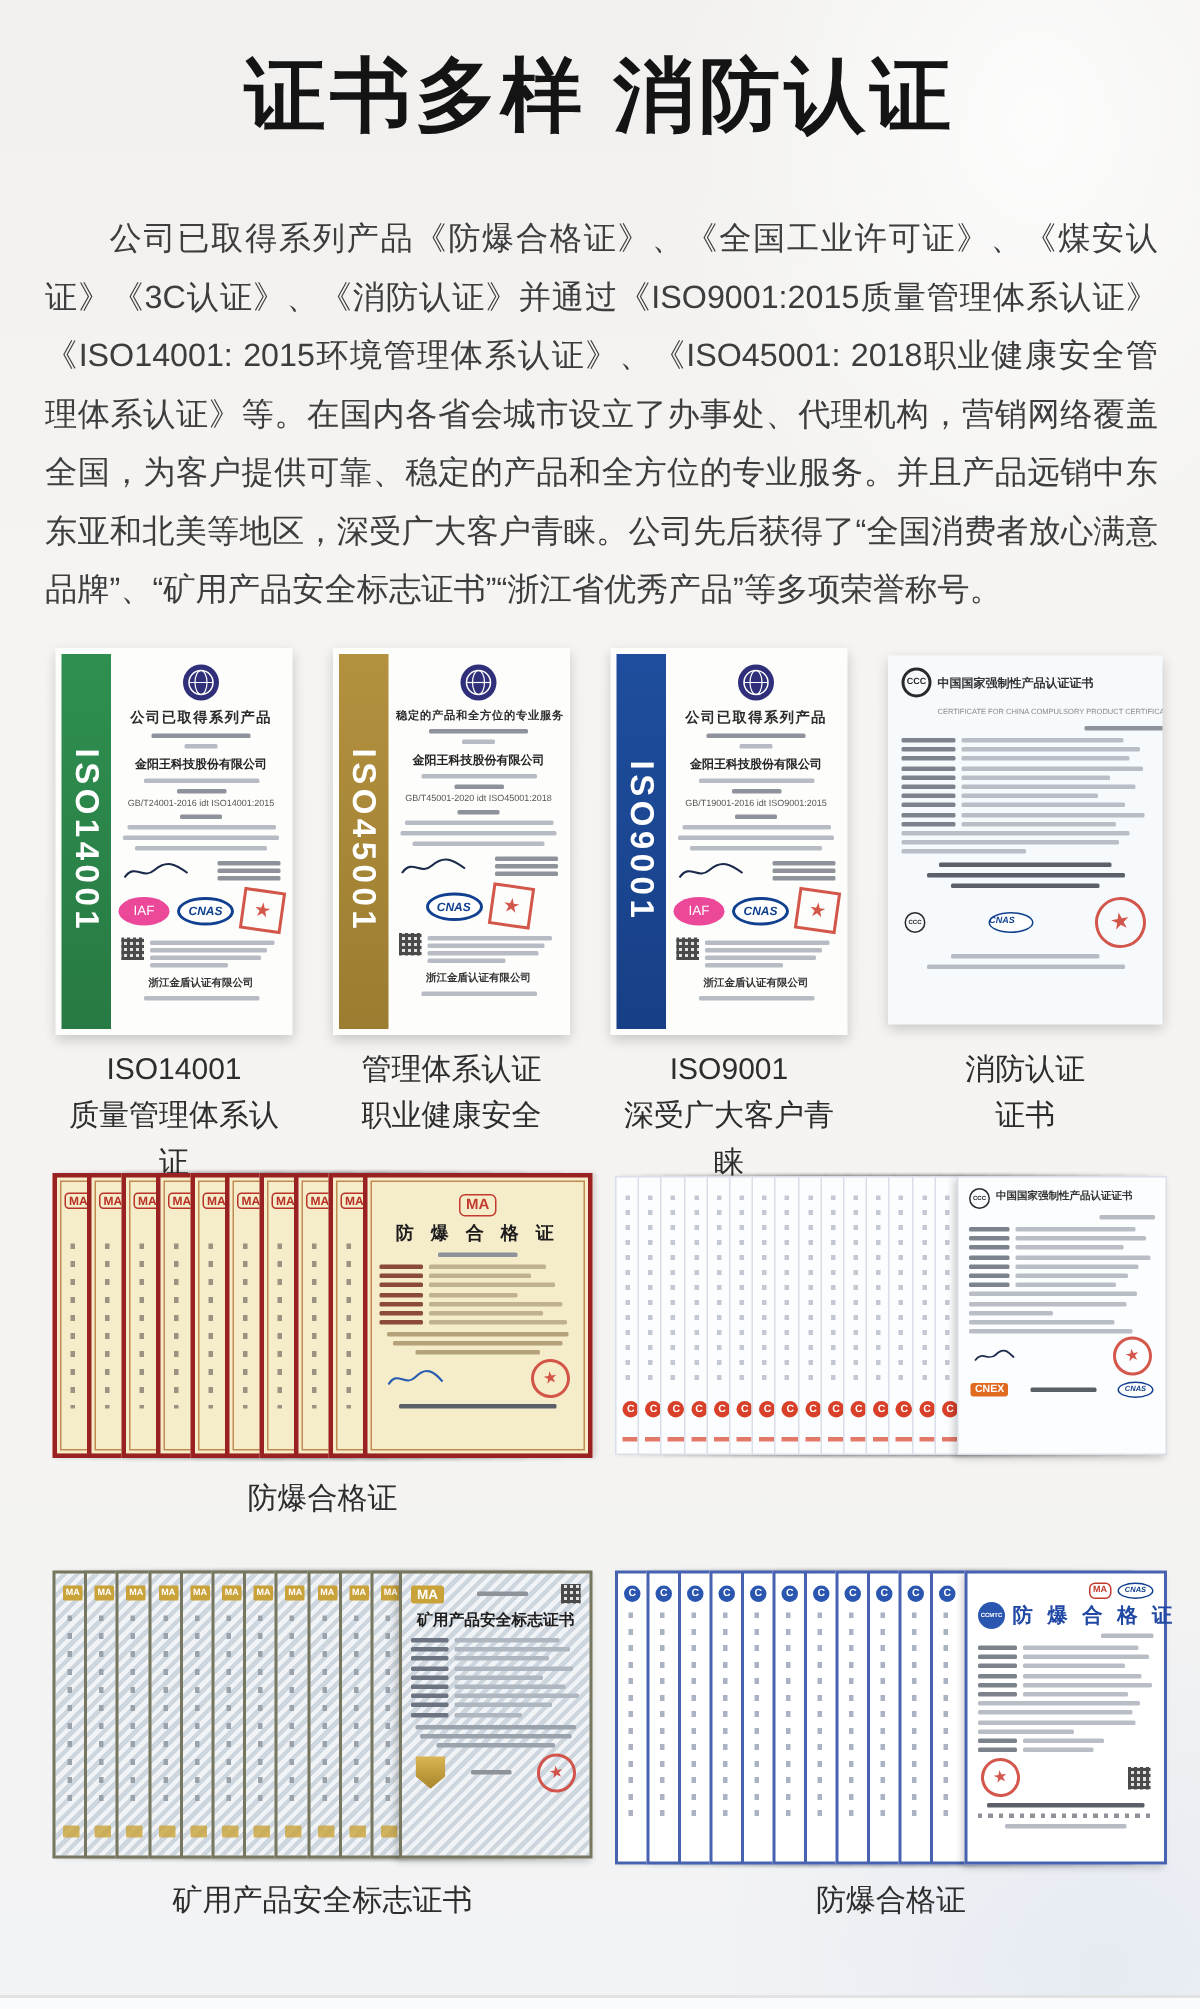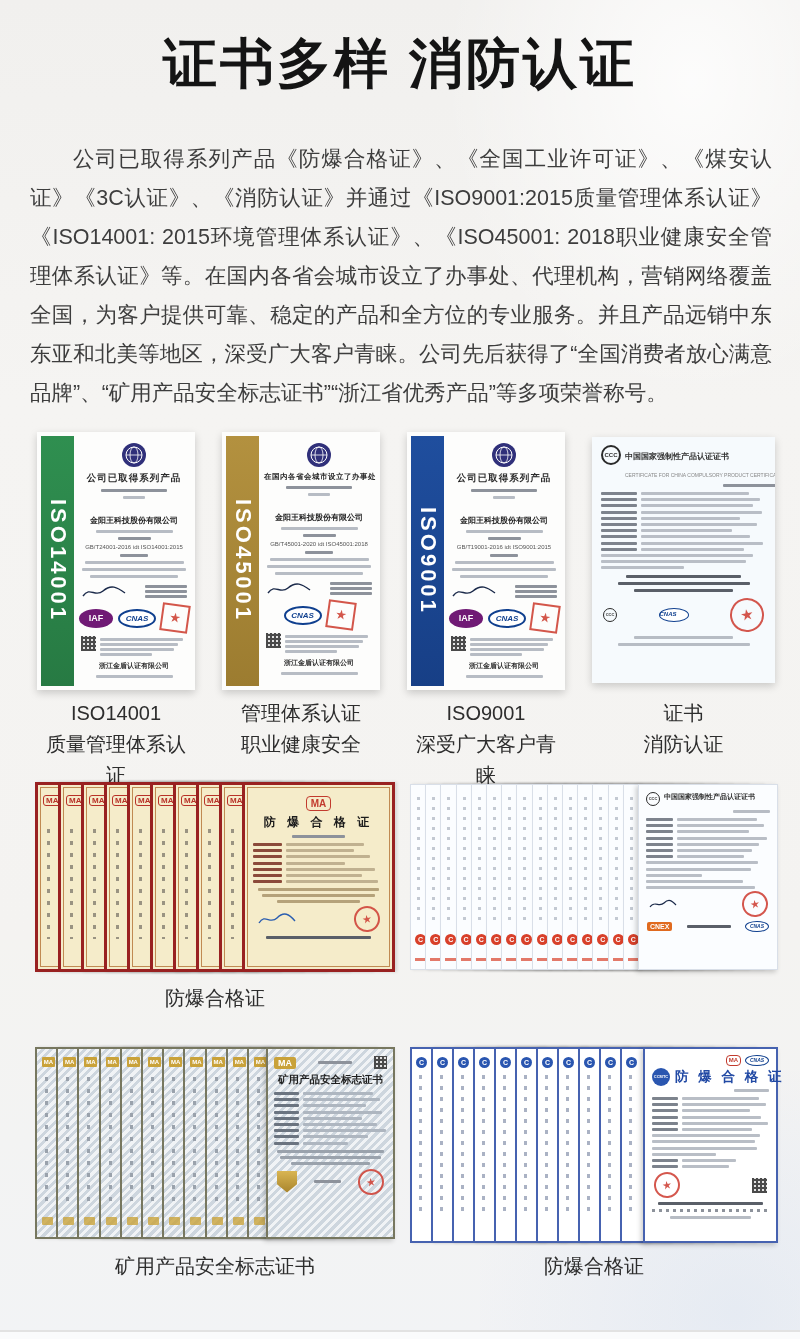--- a/index.html
+++ b/index.html
@@ -31,28 +31,28 @@
   .cin { position:absolute; left:42px; right:6px; top:6px; bottom:6px; text-align:center; }
   .globe { display:block; margin:4px auto 0; }
   .ctitle { margin-top:4px; font-size:9.5px; font-weight:800; color:#2b2b2b;
             letter-spacing:1px; white-space:nowrap; }
   .ctitle.long { font-size:7.5px; letter-spacing:.5px; }
   .bar { display:block; height:3px; background:#b7bcc4; border-radius:1px; margin:4px auto; }
   .bar.d { background:#8d929b; }
   .bar.dk { background:#5a5f68; }
   .w20{width:20%}.w25{width:25%}.w30{width:30%}.w40{width:40%}
   .w60{width:60%}.w70{width:70%}.w80{width:80%}.w90{width:90%}.w95{width:95%}
-  .cname { margin-top:16px; font-size:8px; font-weight:800; color:#222; white-space:nowrap; }
+  .cname { margin-top:5px; font-size:8px; font-weight:800; color:#222; white-space:nowrap; }
   .std { margin-top:3px; font-size:6px; color:#555; white-space:nowrap; }
   .sigrow { display:flex; align-items:center; justify-content:space-between; margin-top:5px; padding:0 2px; }
   .datebars { width:42px; }
   .datebars .bar { margin:2px 0; }
   .logorow { display:flex; align-items:center; justify-content:center; gap:5px; margin-top:4px; }
-  .iaf { display:inline-block; width:34px; height:19px; background:#701a75; color:#fff;
-         border-radius:50%; font-size:9px; font-weight:700; line-height:19px; }
+  .iaf { display:inline-block; width:34px; height:19px; background:#ec4899; color:#fff;
+         border-radius:50%; font-size:9px; font-weight:400; line-height:19px; }
   .cnas { display:inline-block; width:38px; height:19px; border:2px solid #10408f; color:#10408f;
           background:#fff; border-radius:50%; font-size:8px; font-weight:800; font-style:italic; line-height:15px; }
   .cnas.sm { width:30px; height:14px; font-size:6px; line-height:10px; border-width:1.5px; }
   .cnas.xs { width:24px; height:11px; font-size:5px; line-height:8px; border-width:1px; }
   .seal-sq { display:inline-block; width:28px; height:28px; border:2px solid #cf4437; color:#cf4437;
              font-size:13px; line-height:24px; text-align:center; transform:rotate(8deg); opacity:.9; }
   .qrrow { display:flex; align-items:flex-start; gap:4px; margin-top:4px; padding:0 2px; text-align:left; }
   .qr { display:inline-block; width:15px; height:15px; flex:0 0 auto;
         background-image:repeating-linear-gradient(0deg,#4a4a4a 0 2px,transparent 2px 4px),
                          repeating-linear-gradient(90deg,#4a4a4a 0 2px,#e2e2e2 2px 4px); }
@@ -236,21 +236,21 @@
       <div class="band band-gold">
           <span>ISO45001</span>
         </div>
       <div class="cin">
         <svg class="globe" width="26" height="26" viewBox="0 0 26 26">
             <circle cx="13" cy="13" r="12" fill="#30307a"></circle>
             <circle cx="13" cy="13" r="8" fill="none" stroke="#fff" stroke-width="1"></circle>
             <ellipse cx="13" cy="13" rx="4" ry="8" fill="none" stroke="#fff" stroke-width="0.8"></ellipse>
             <line x1="5" y1="13" x2="21" y2="13" stroke="#fff" stroke-width="0.8"></line>
           </svg>
-        <div class="ctitle long">在国内各省会城市设立了办事处</div>
+        <div class="ctitle long">稳定的产品和全方位的专业服务</div>
         <span class="bar d w60"></span>
         <span class="bar w20"></span>
         <div class="cname">金阳王科技股份有限公司</div>
         <span class="bar w70"></span>
         <span class="bar d w30"></span>
         <div class="std">GB/T45001-2020 idt ISO45001:2018</div>
         <span class="bar d w25"></span>
         <span class="bar w90"></span>
           <span class="bar w95"></span>
           <span class="bar w80"></span>
@@ -413,22 +413,22 @@
       </div>
     <div class="cap">
         <div>管理体系认证</div>
         <div>职业健康安全</div>
       </div>
     <div class="cap">
         <div>ISO9001</div>
         <div>深受广大客户青睐</div>
       </div>
     <div class="cap wide">
+        <div>消防认证</div>
         <div>证书</div>
-        <div>消防认证</div>
       </div>
   </div>
 
   <div class="stack s-r2l">
       <div class="back b-red" style="left: 184px; z-index: 8;">
         <span class="bmark">MA</span>
         <span class="btail"></span>
       </div>
       <div class="back b-red" style="left: 161px; z-index: 7;">
         <span class="bmark">MA</span>

